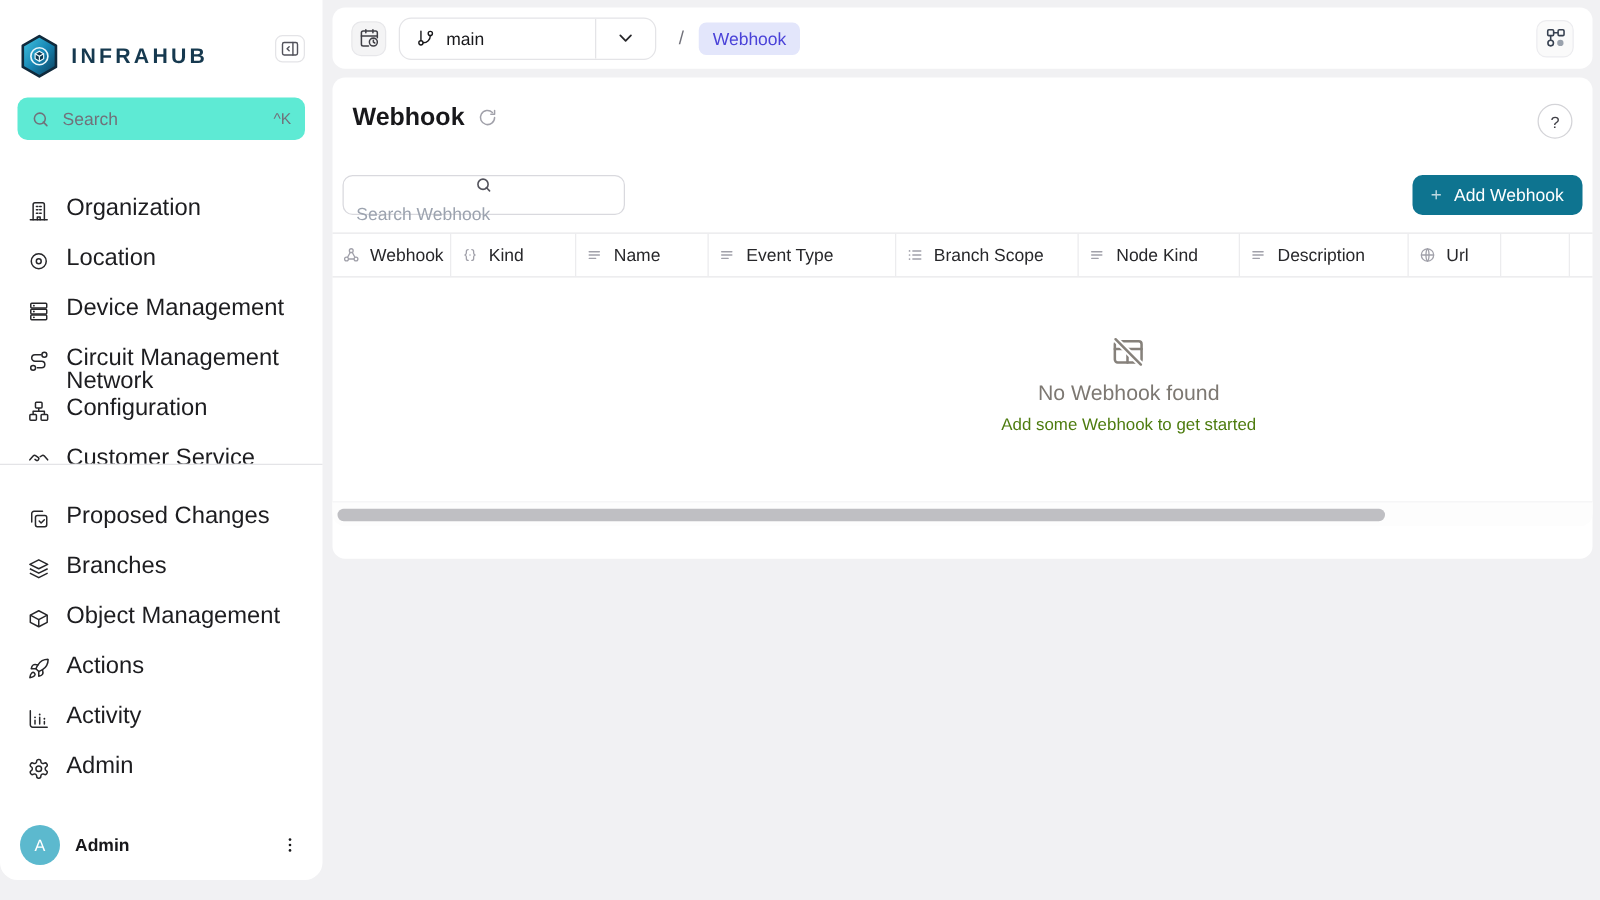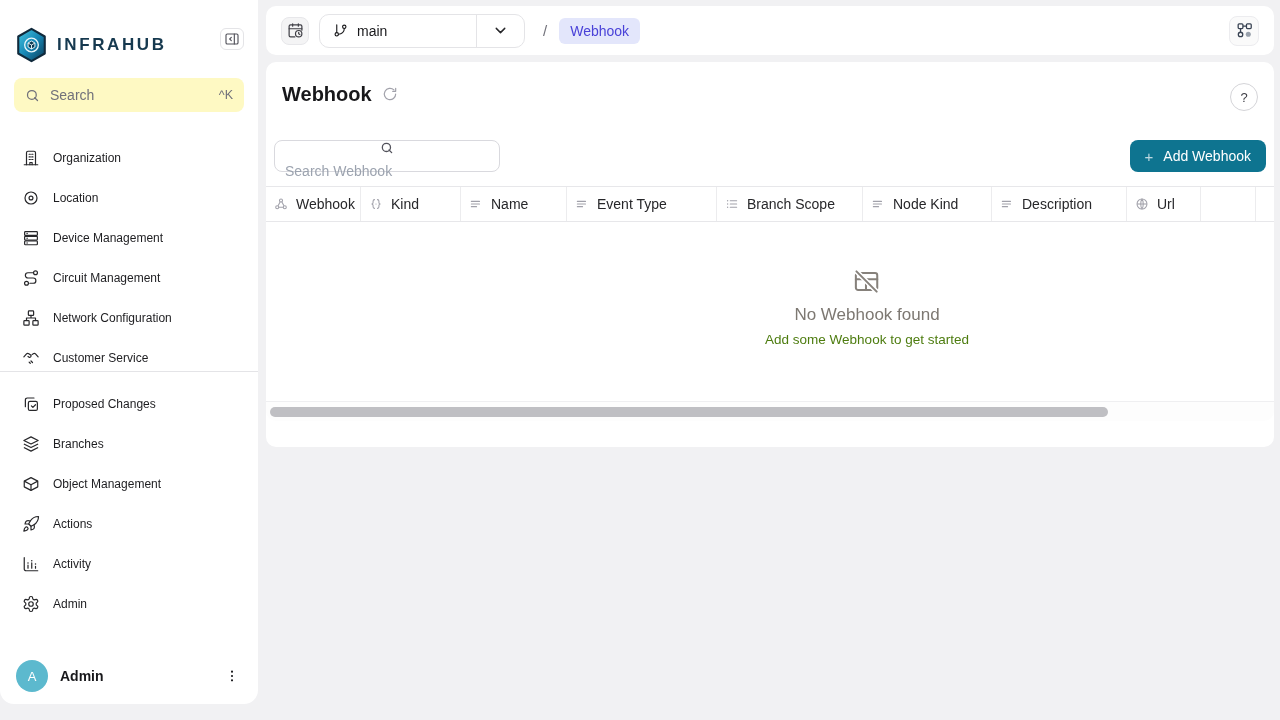--- a/index.html
+++ b/index.html
@@ -24,32 +24,32 @@
   .side-top { display: flex; align-items: center; padding: 15px 14px 0 15px; }
   .brand { display: flex; align-items: center; gap: 9px; cursor: pointer; margin-top: 12px; }
   .brand-name { font-size: 17px; font-weight: 800; letter-spacing: 2.6px; color: #16394f; }
   .collapse-btn {
     margin-left: auto; width: 24px; height: 22px;
     border: 1px solid #e4e4e7; border-radius: 6px; background: #fff;
     display: flex; align-items: center; justify-content: center; color: #52525b; cursor: pointer;
   }
   .side-search {
     margin: 15px 14px 0; height: 34px;
-    background: #fef9c3; border-radius: 8px;
+    background: #5eead4; border-radius: 8px;
     display: flex; align-items: center; gap: 10px; padding: 0 11px;
     color: #71717a; font-size: 14px; cursor: pointer;
   }
   .side-search .kbd { margin-left: auto; font-size: 12.5px; color: #71717a; }
   .nav-group1 { margin-top: 26px; height: 233px; overflow: hidden; padding: 0 10px; }
   .nav-divider { border: none; border-top: 1px solid #e4e4e7; }
   .nav-group2 { padding: 12px 10px 0; }
   .nav-item {
-    height: 40px; display: flex; align-items: center; gap: 13px;
+    height: 40px; display: flex; align-items: flex-end; gap: 13px;
     padding: 0 12px; border-radius: 8px;
-    font-size: 12px; font-weight: 500; color: #1d1d20; cursor: pointer;
+    font-size: 19px; font-weight: 500; color: #1d1d20; cursor: pointer;
   }
   .nav-item svg { flex: none; color: #27272a; }
   .side-user { margin-top: auto; display: flex; align-items: center; gap: 12px; padding: 10px 16px 12px; }
   .avatar {
     width: 32px; height: 32px; border-radius: 50%;
     background: #5cb9ce; color: #fff;
     display: flex; align-items: center; justify-content: center; font-size: 13px;
   }
   .user-name { font-size: 14px; font-weight: 700; }
   .kebab-btn { margin-left: auto; color: #18181b; cursor: pointer; padding: 2px; }
@@ -121,21 +121,21 @@
   }
   .th {
     display: flex; align-items: center; gap: 8px; padding: 0 8px;
     border-right: 1px solid #ececee; font-size: 14px; font-weight: 500; color: #27272a;
     flex: none; cursor: pointer;
   }
   .th svg { color: #a1a1aa; flex: none; }
   .th-fill { flex: 1 1 auto; border-right: none; cursor: default; }
 
   .table-body { position: relative; height: 179px; }
-  .empty-state { position: absolute; left: 601px; top: 46px; transform: translateX(-50%); text-align: center; }
+  .empty-state { position: absolute; left: 637px; top: 46px; transform: translateX(-50%); text-align: center; }
   .empty-state svg { margin: 0 auto; color: #86817b; }
   .empty-title { margin-top: 10px; font-size: 17px; color: #7d7872; }
   .empty-sub { margin-top: 7px; font-size: 13.5px; color: #4d7c0f; }
 
   .scroll-strip {
     height: 20px; border-top: 1px solid #efeff1; position: relative;
     background: #fdfdfd; border-radius: 0 0 10px 10px;
   }
   .scroll-thumb {
     position: absolute; left: 4px; top: 5px; width: 838px; height: 10px;

